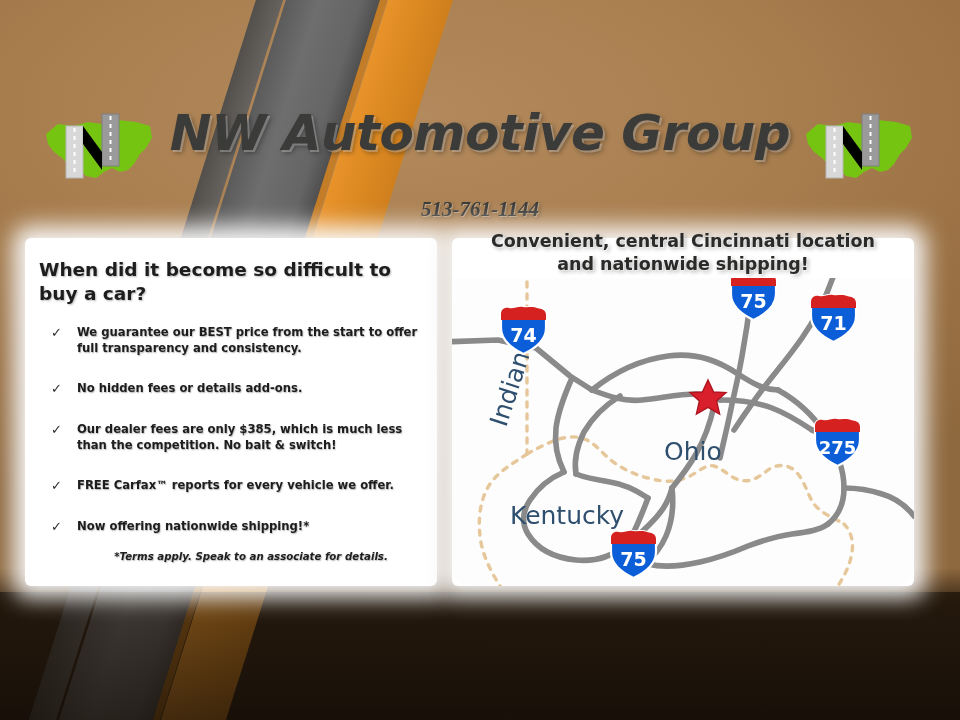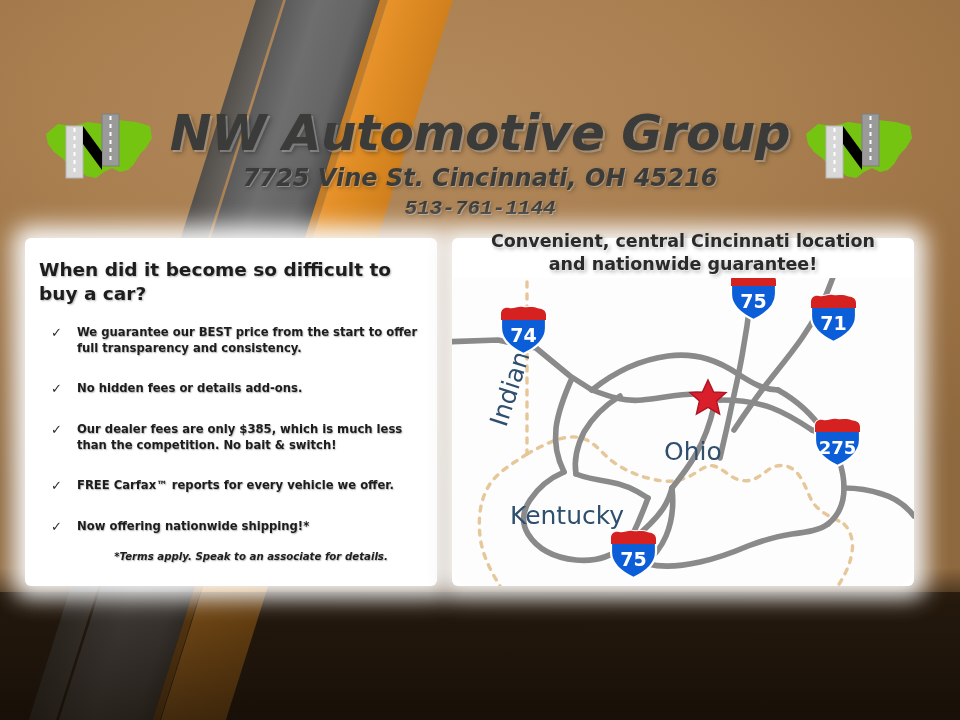--- a/index.html
+++ b/index.html
@@ -62,21 +62,21 @@
   }
   .brand-addr{
     position:absolute;left:0;right:0;top:164px;text-align:center;
     font-family:"DejaVu Sans",sans-serif;
     font-size:24px;font-weight:bold;font-style:italic;
     color:#3b3b39;
     text-shadow:1px 1px 0 rgba(255,255,255,.3), 2px 2px 4px rgba(0,0,0,.3);
   }
   .brand-phone{
     position:absolute;left:0;right:0;top:197px;text-align:center;
-    font-family:Liberation Mono, monospace;
+    font-family:Liberation Serif, serif;
     font-size:21px;font-weight:bold;font-style:italic;
     color:#3b3b39;
     text-shadow:1px 1px 0 rgba(255,255,255,.3), 2px 2px 4px rgba(0,0,0,.3);
   }
   .logo{position:absolute;top:108px;width:120px;height:80px;}
   .logo-left{left:40px;}
   .logo-right{left:800px;}
 
   
   .panel{
@@ -144,21 +144,20 @@
       <g>
         <rect x="26" y="18" width="17" height="52" fill="#d8d8d8" stroke="#b6b6b6" stroke-width="1"></rect>
         <line x1="34.5" y1="20" x2="34.5" y2="68" stroke="#fff" stroke-width="2" stroke-dasharray="4 4"></line>
         <rect x="62" y="6" width="17" height="52" fill="#9a9a9a" stroke="#7e7e7e" stroke-width="1"></rect>
         <line x1="70.5" y1="8" x2="70.5" y2="56" stroke="#fff" stroke-width="2" stroke-dasharray="4 4"></line>
         <polygon points="43,18 62,44 62,62 43,36" fill="#000"></polygon>
       </g>
     </svg>
 
     <div class="brand-title">NW Automotive Group</div>
-    <div class="brand-addr">7725 Vine St. Cincinnati, OH 45216</div>
     <div class="brand-phone">513-761-1144</div>
 
     <svg class="logo logo-right" viewBox="0 0 120 80">
       <path d="M6 26 L18 16 L34 18 L48 14 L62 16 L78 12 L96 14 L110 18 L112 30 L106 40 L100 46 L94 56 L88 62 L80 64 L72 60 L64 64 L56 70 L46 68 L38 60 L30 58 L22 50 L14 44 L8 36 Z" fill="#76c412"></path>
       <g>
         <rect x="26" y="18" width="17" height="52" fill="#d8d8d8" stroke="#b6b6b6" stroke-width="1"></rect>
         <line x1="34.5" y1="20" x2="34.5" y2="68" stroke="#fff" stroke-width="2" stroke-dasharray="4 4"></line>
         <rect x="62" y="6" width="17" height="52" fill="#9a9a9a" stroke="#7e7e7e" stroke-width="1"></rect>
         <line x1="70.5" y1="8" x2="70.5" y2="56" stroke="#fff" stroke-width="2" stroke-dasharray="4 4"></line>
         <polygon points="43,18 62,44 62,62 43,36" fill="#000"></polygon>
@@ -191,21 +190,21 @@
         <span class="btext">Now offering nationwide shipping!*</span>
       </div>
     </div>
 
     <div class="terms">*Terms apply. Speak to an associate for details.</div>
   </div>
 
   <div class="panel panel-right">
     <div class="rp-head">
       <div>Convenient, central Cincinnati location</div>
-      <div>and nationwide guarantee!</div>
+      <div>and nationwide shipping!</div>
     </div>
 
     <div class="map-wrap">
       <svg class="map-svg" width="462" height="308" viewBox="0 0 462 308">
         <rect x="0" y="0" width="462" height="308" fill="#fdfdfd"></rect>
 
         <g stroke="#e6c79a" stroke-width="3.4" fill="none" stroke-linecap="round" stroke-dasharray="5 7">
           <path d="M75 -20 L75 176"></path>
           <path d="M75 176 C 90 168, 104 160, 118 159 C 134 158, 142 166, 152 176 C 164 188, 180 196, 196 200 C 214 205, 226 204, 238 198 C 248 193, 254 186, 262 188 C 272 191, 278 200, 288 202 C 300 205, 308 198, 316 192 C 326 185, 338 186, 346 196 C 354 206, 356 218, 362 226 C 370 236, 382 240, 392 246"></path>
           <path d="M75 176 C 60 186, 46 194, 38 206 C 28 221, 26 240, 28 258 C 30 276, 38 292, 48 308"></path>

